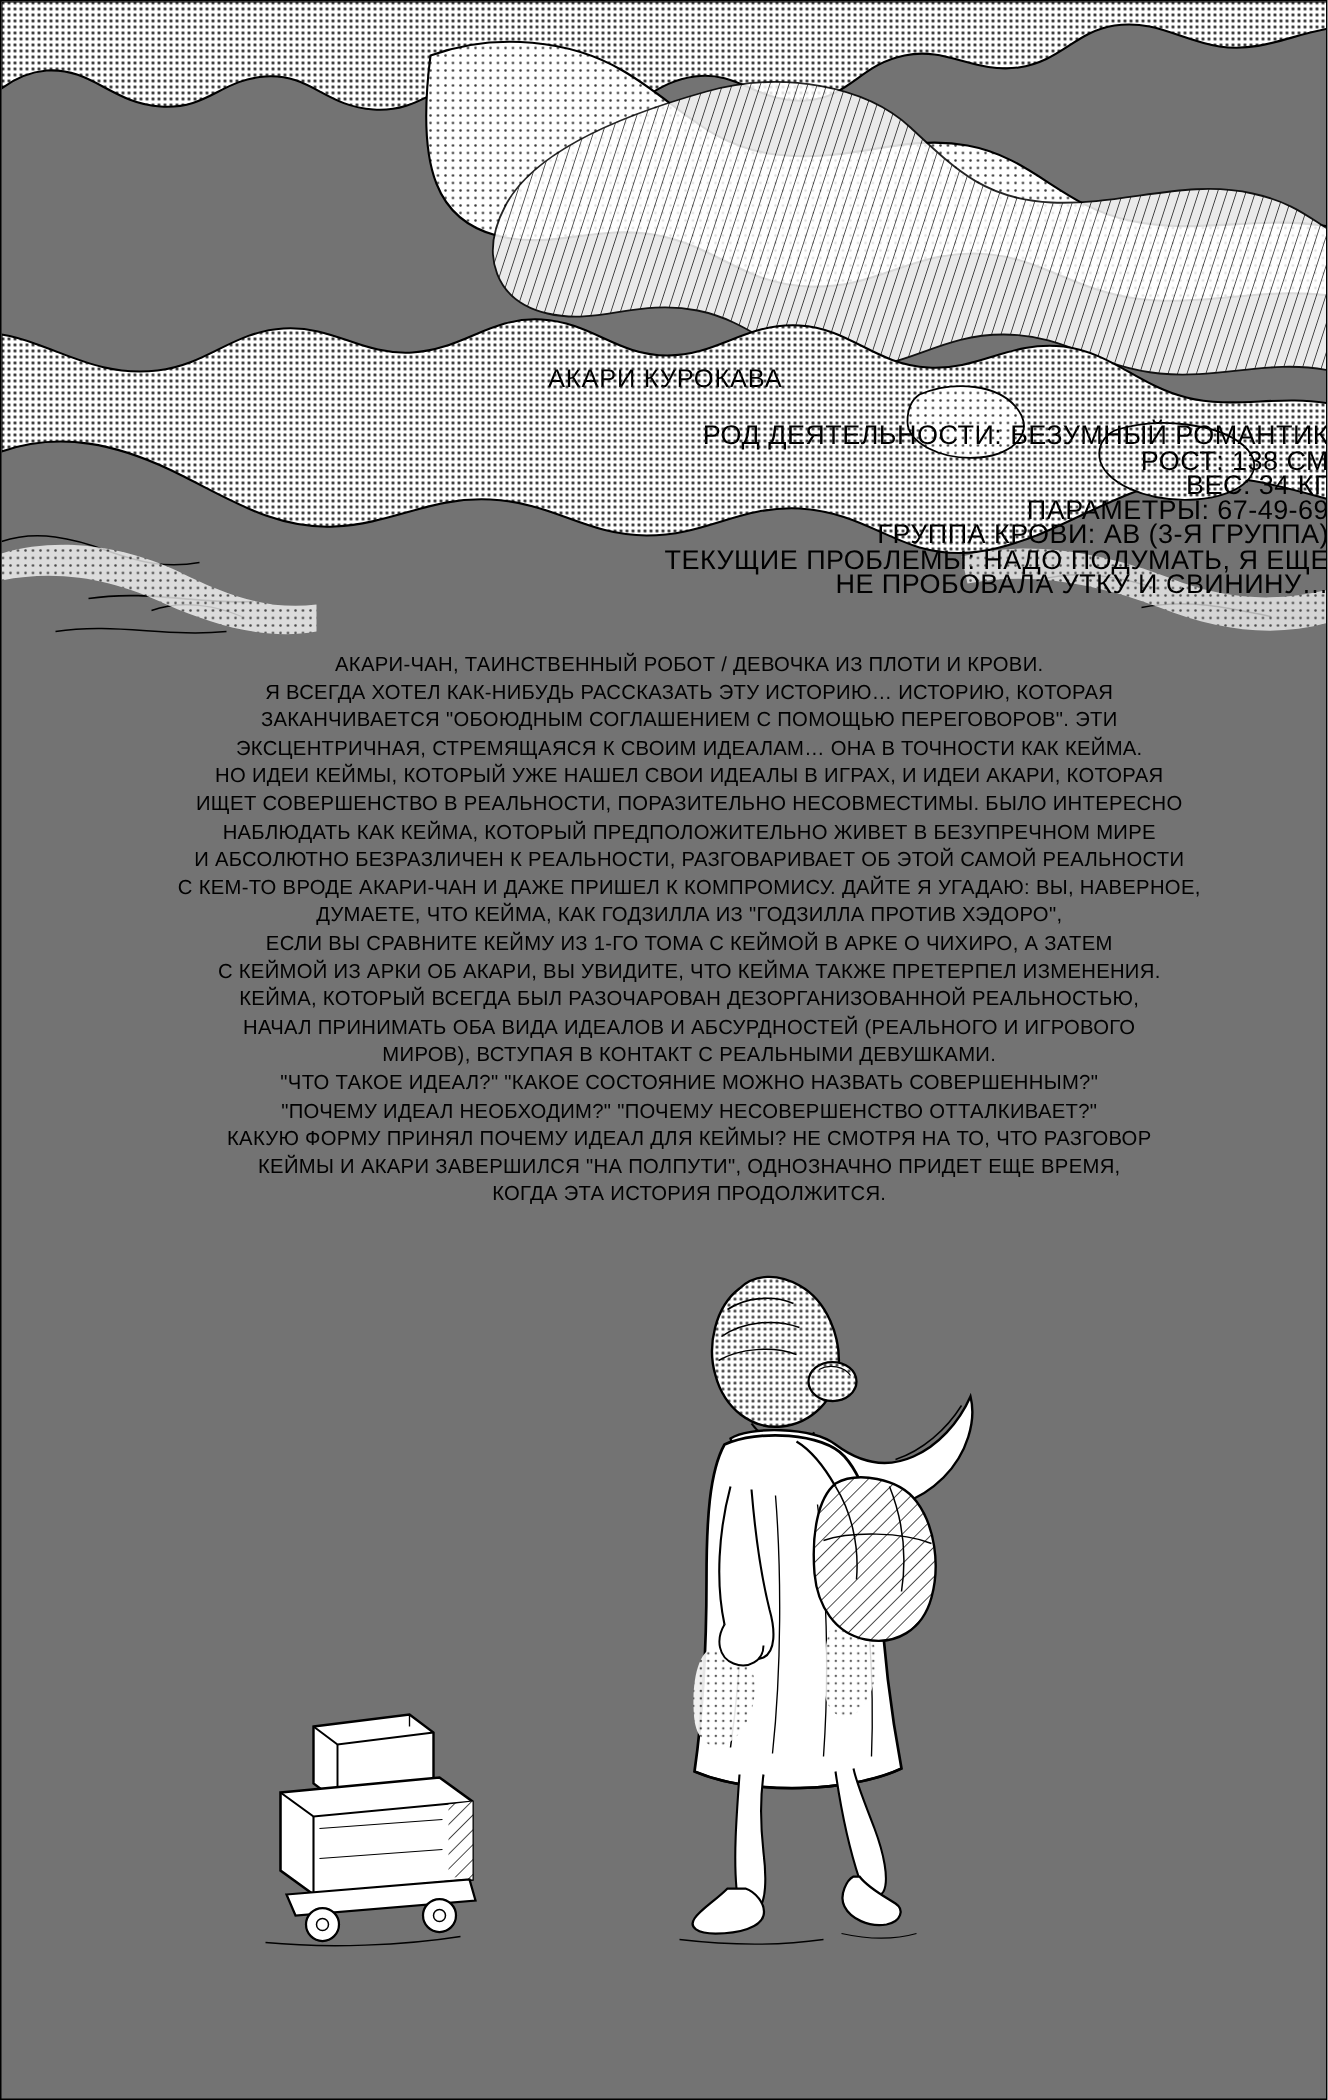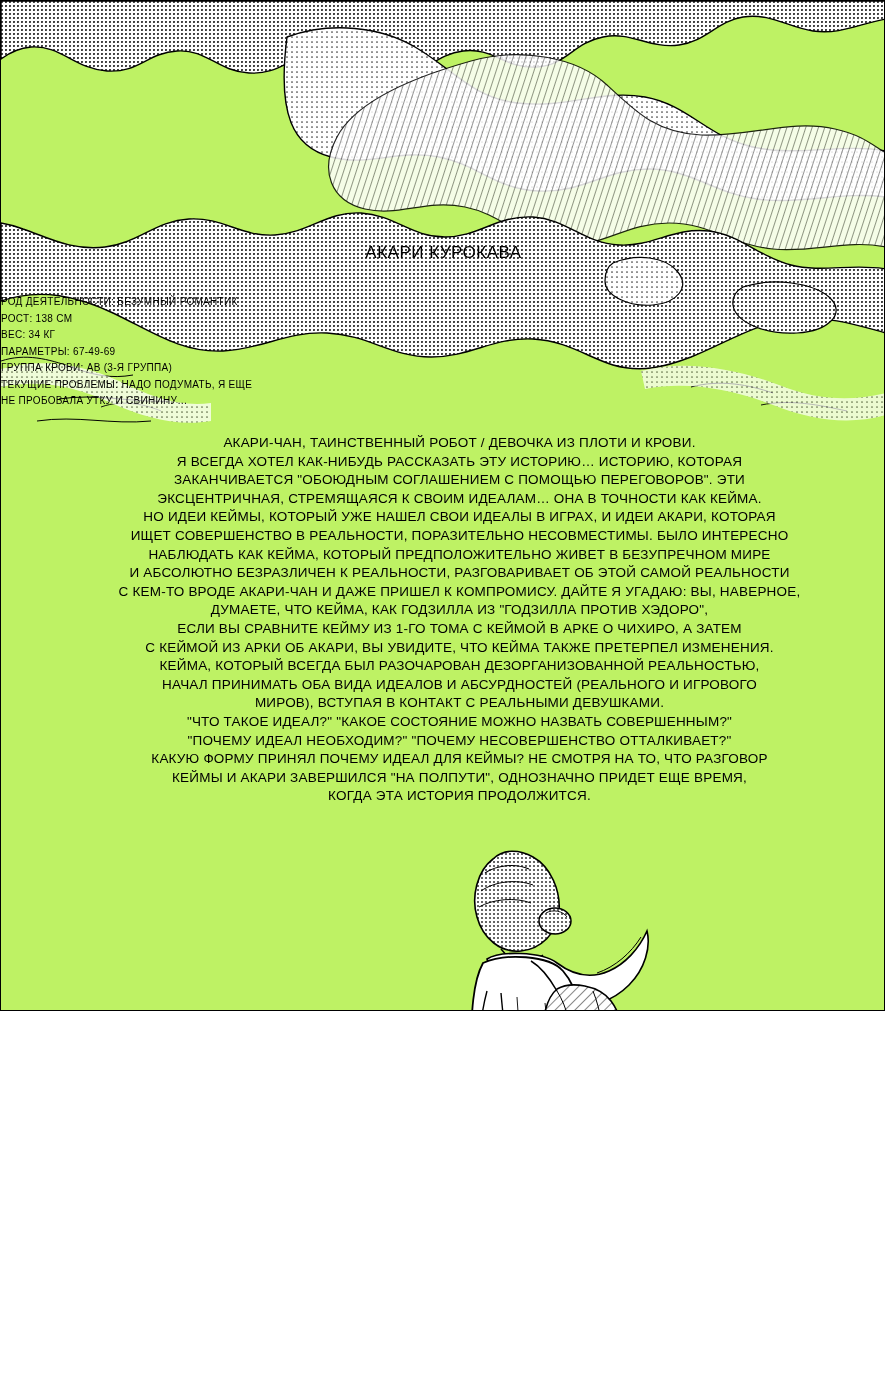--- a/index.html
+++ b/index.html
@@ -6,22 +6,22 @@
     margin: 0;
     padding: 0;
     background: #ffffff;
   }
   body {
     font-family: "Liberation Sans", sans-serif;
   }
   .page {
     position: relative;
     width: 885px;
-    height: 1011px;
-    background: #bef264;
+    height: 1400px;
+    background: #737373;
     overflow: hidden;
     border: 1px solid #000;
     box-sizing: border-box;
   }
 
   
   .sky {
     position: absolute;
     left: 0;
     top: 0;
@@ -44,26 +44,26 @@
     top: 242px;
     left: 0;
     width: 885px;
     font-size: 17px;
     letter-spacing: 0.5px;
     font-weight: normal;
     text-align: center;
   }
   .stats {
     position: absolute;
-    top: 293px;
-    left: 0;
-    width: 885px;
-    font-size: 10px;
+    top: 281px;
+    left: 0;
+    width: 885px;
+    font-size: 18px;
     line-height: 16.5px;
-    text-align: left;
+    text-align: right;
     letter-spacing: 0.3px;
   }
   .stats div {
     white-space: nowrap;
   }
   .essay {
     position: absolute;
     top: 433px;
     left: 16px;
     width: 885px;

